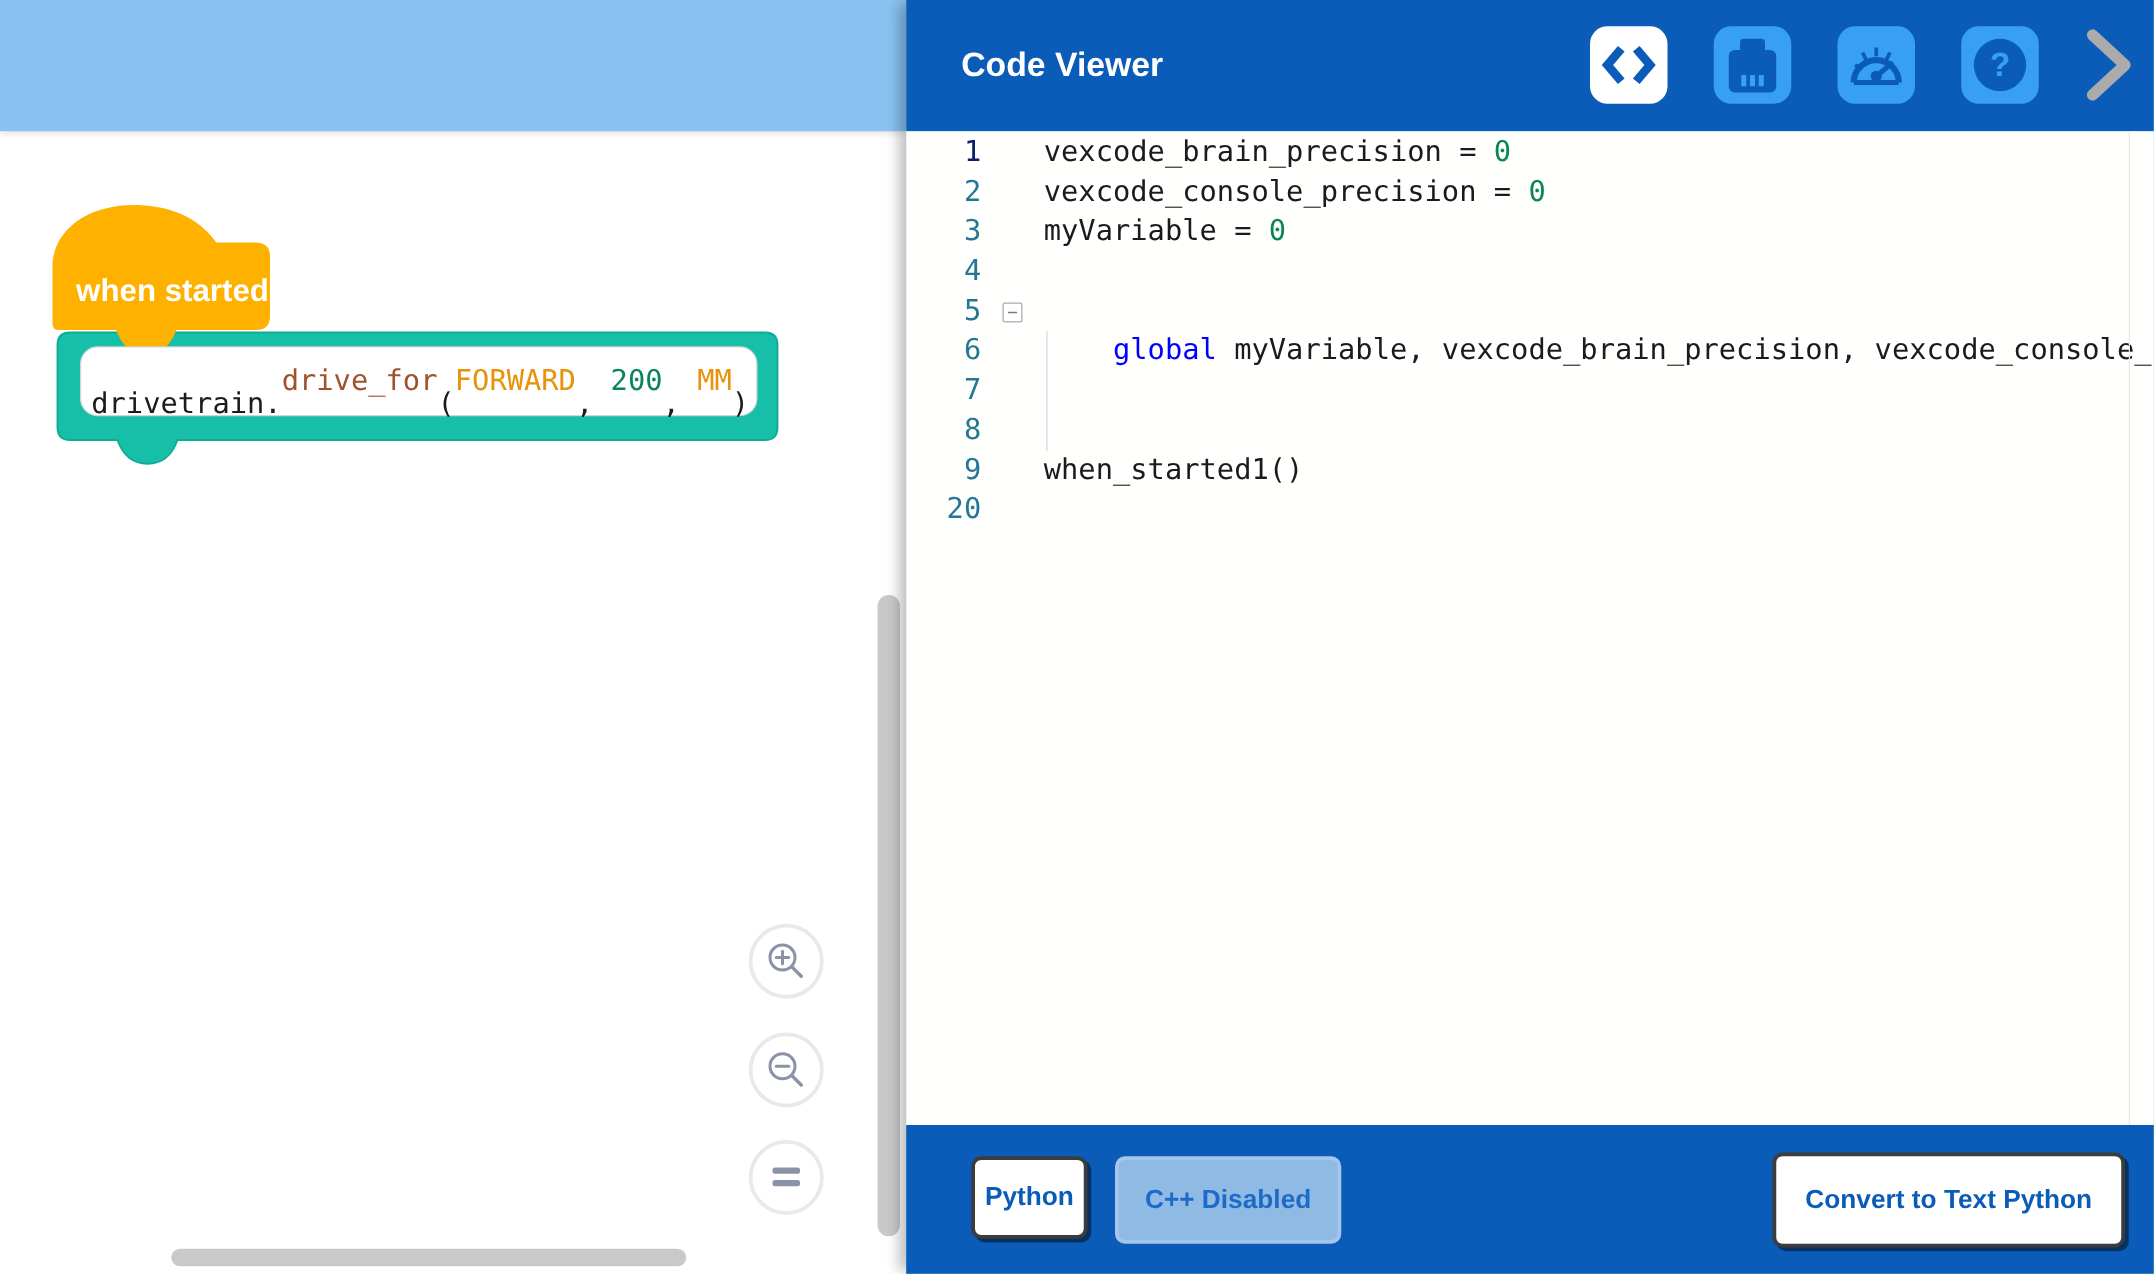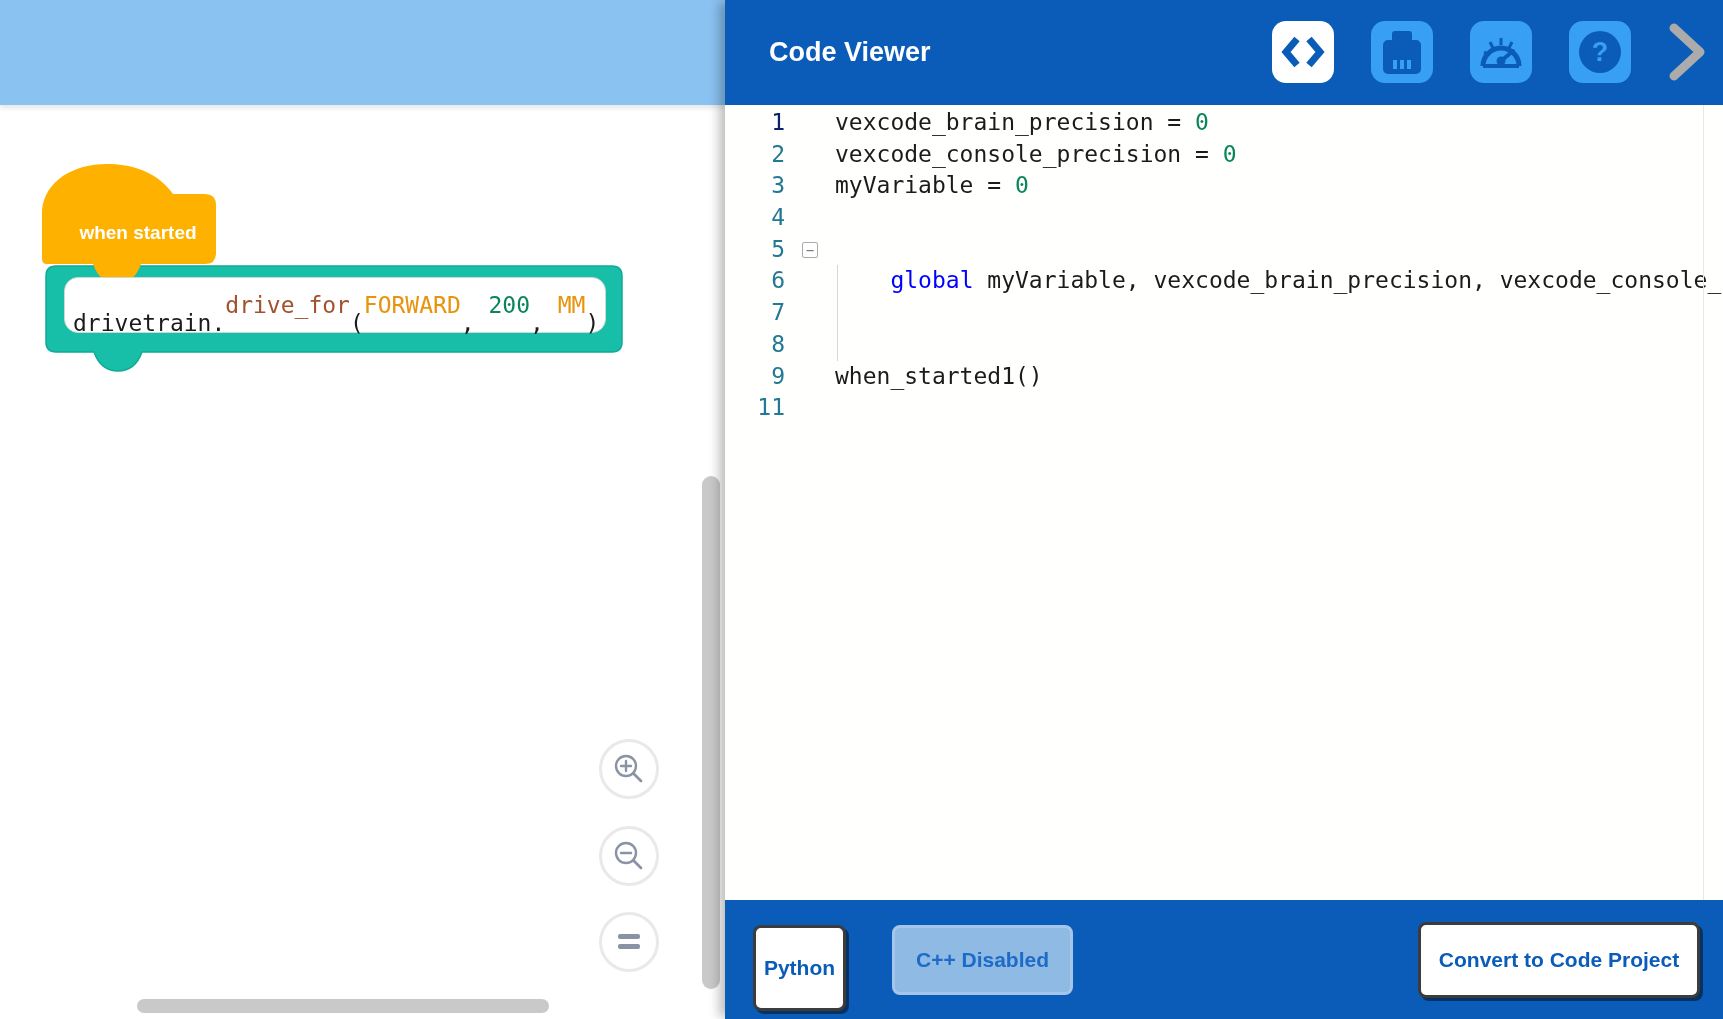--- a/index.html
+++ b/index.html
@@ -10,21 +10,21 @@
   .workspace { position:absolute; left:0; top:0; width:725px; height:1019px; background:#ffffff; }
   .toolbar-strip { position:absolute; left:0; top:0; width:725px; height:105px;
                    background:#8ac2f2; box-shadow:0 3px 5px rgba(0,0,0,0.10); }
   .blocks-svg { position:absolute; left:0; top:0; }
 
   .block-field { position:absolute; left:64px; top:277px; width:542px; height:56px;
                  background:#ffffff; border:1px solid #cfd8d6; border-radius:14px;
                  display:flex; align-items:center; padding-left:8px;
                  font-family:"DejaVu Sans Mono", monospace; font-size:23px; white-space:pre; }
   .hat-label { position:absolute; left:60px; top:218px; width:156px; height:30px;
-               color:#ffffff; font-weight:bold; font-size:19px; text-align:center; line-height:30px; }
+               color:#ffffff; font-weight:bold; font-size:25px; text-align:center; line-height:30px; }
 
   .zoom-btn { position:absolute; left:599px; width:60px; height:60px; border-radius:50%;
               background:#ffffff; border:3px solid #e9e9e9; display:flex;
               align-items:center; justify-content:center; cursor:pointer; }
   .zoom-in   { top:739px; }
   .zoom-out  { top:826px; }
   .zoom-reset{ top:912px; }
 
   .v-scrollbar { position:absolute; left:702px; top:476px; width:18px; height:513px;
                  background:#c9c9c9; border-radius:9px; }
@@ -67,21 +67,21 @@
                  color:#787878; font-size:14px; line-height:14px; text-align:center; cursor:pointer; }
   .indent-guide { position:absolute; left:112px; top:160px; width:1px; height:96px; background:#d7d7d7; }
 
   
   .bottom-bar { position:absolute; left:0; bottom:0; width:998px; height:119px; background:#0a5cb8; }
   .bbtn { position:absolute; border-radius:8px; font-weight:bold; font-size:21px;
           display:flex; align-items:center; justify-content:center; cursor:pointer; }
   .bbtn-solid { background:#ffffff; border:3px solid #3c3c3c; color:#0a5cb8;
                 box-shadow:3px 3px 0 rgba(0,0,0,0.45); }
   .bbtn-disabled { background:#8fbae4; border:3px solid #a5c6ea; color:#1d6bc8; cursor:default; }
-  .btn-python  { left:28px;  top:25px; width:93px;  height:86px; }
+  .btn-python  { left:52px;  top:25px; width:93px;  height:66px; }
   .btn-cpp     { left:167px; top:25px; width:181px; height:70px;text-align:center; }
   .btn-convert { right:23px; top:22px; width:282px; height:76px; }
 </style>
 </head>
 <body>
 
 <div class="workspace">
   <div class="toolbar-strip"></div>
 
   <svg class="blocks-svg" width="725" height="500">
@@ -213,28 +213,28 @@
           <span class="ln">8</span>
           <span class="gutter"></span>
           <span class="code-text"></span>
         </div>
         <div class="code-line">
           <span class="ln">9</span>
           <span class="gutter"></span>
           <span class="code-text"><span class="tok-plain">when_started1()</span></span>
         </div>
         <div class="code-line">
-          <span class="ln">11</span>
+          <span class="ln">20</span>
           <span class="gutter"></span>
           <span class="code-text"></span>
         </div>
       </div>
     <div class="fold-marker">−</div>
     <div class="indent-guide"></div>
     <div class="code-vline"></div>
   </div>
 
   <div class="bottom-bar">
     <div class="bbtn bbtn-solid btn-python">Python</div>
     <div class="bbtn bbtn-disabled btn-cpp">C++ Disabled</div>
-    <div class="bbtn bbtn-solid btn-convert">Convert to Code Project</div>
+    <div class="bbtn bbtn-solid btn-convert">Convert to Text Python</div>
   </div>
 </div>
 
 </body></html>

